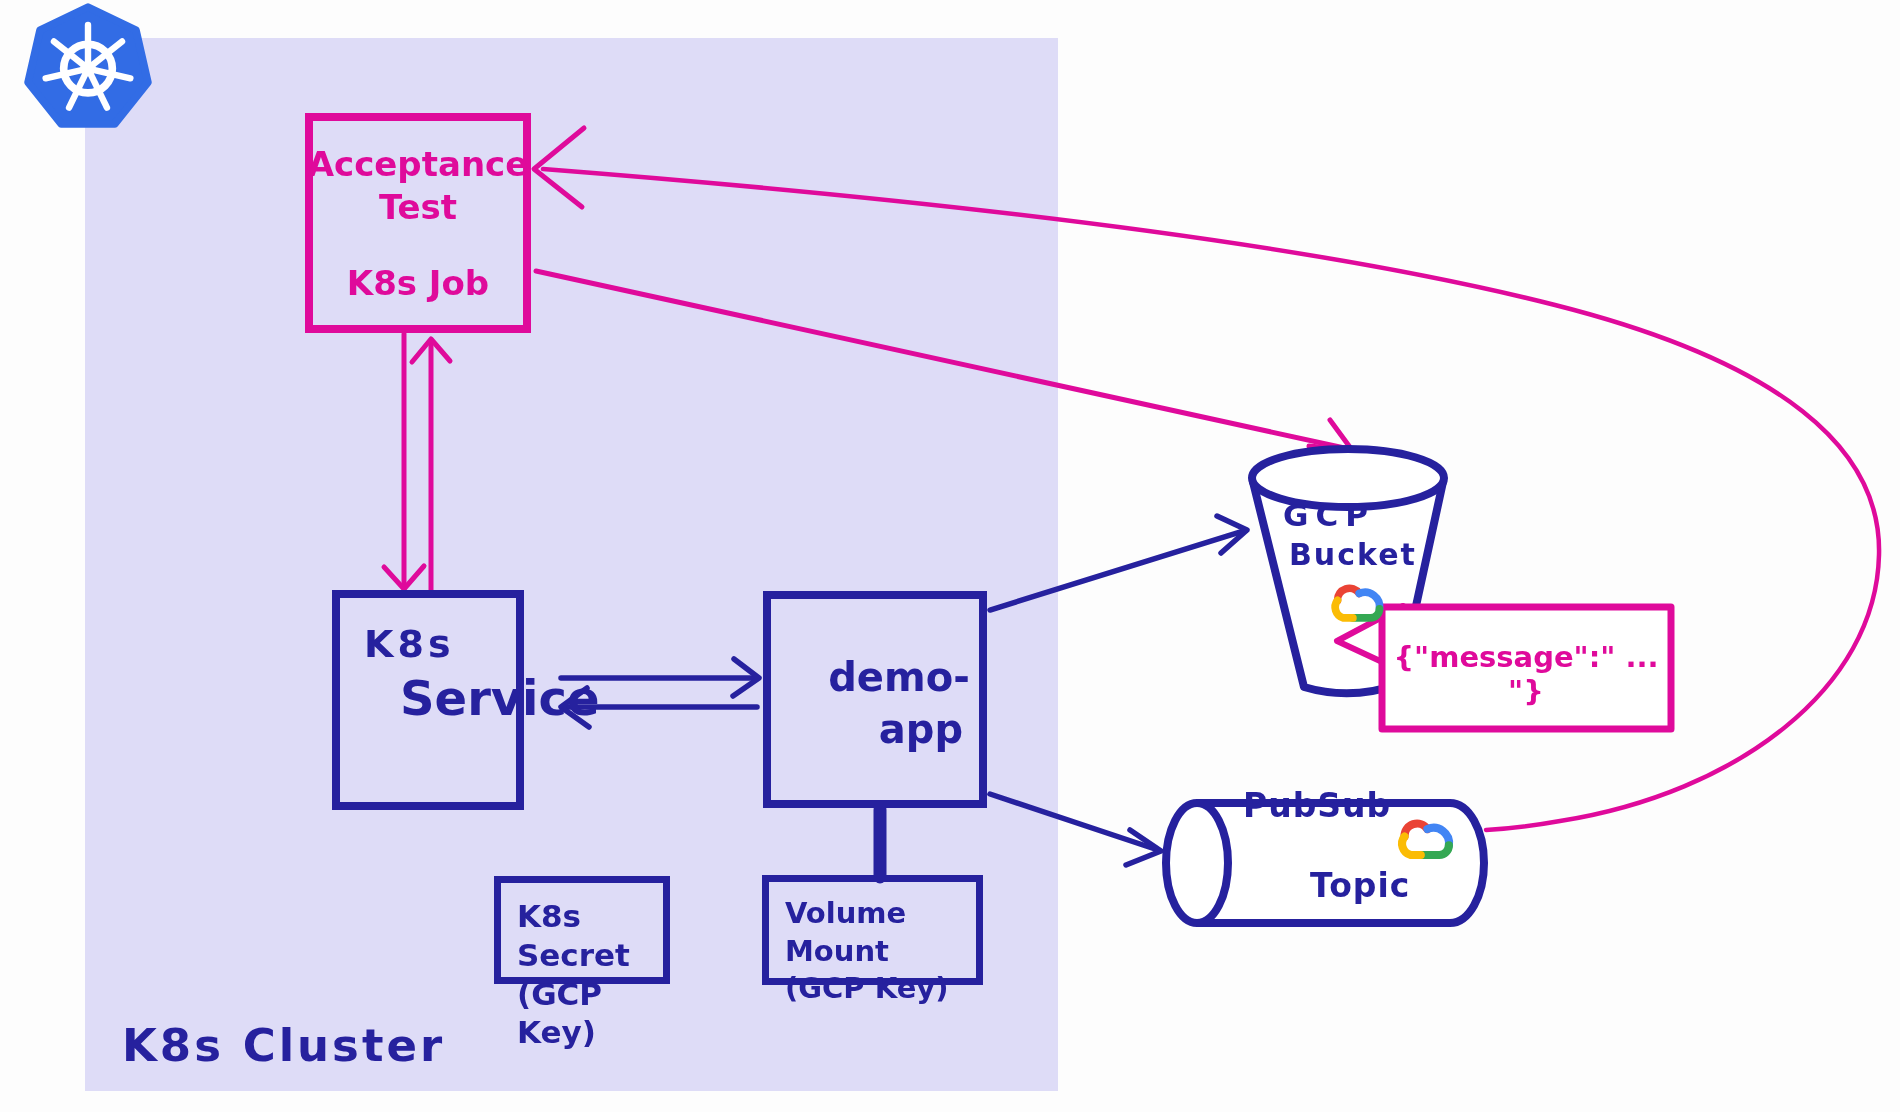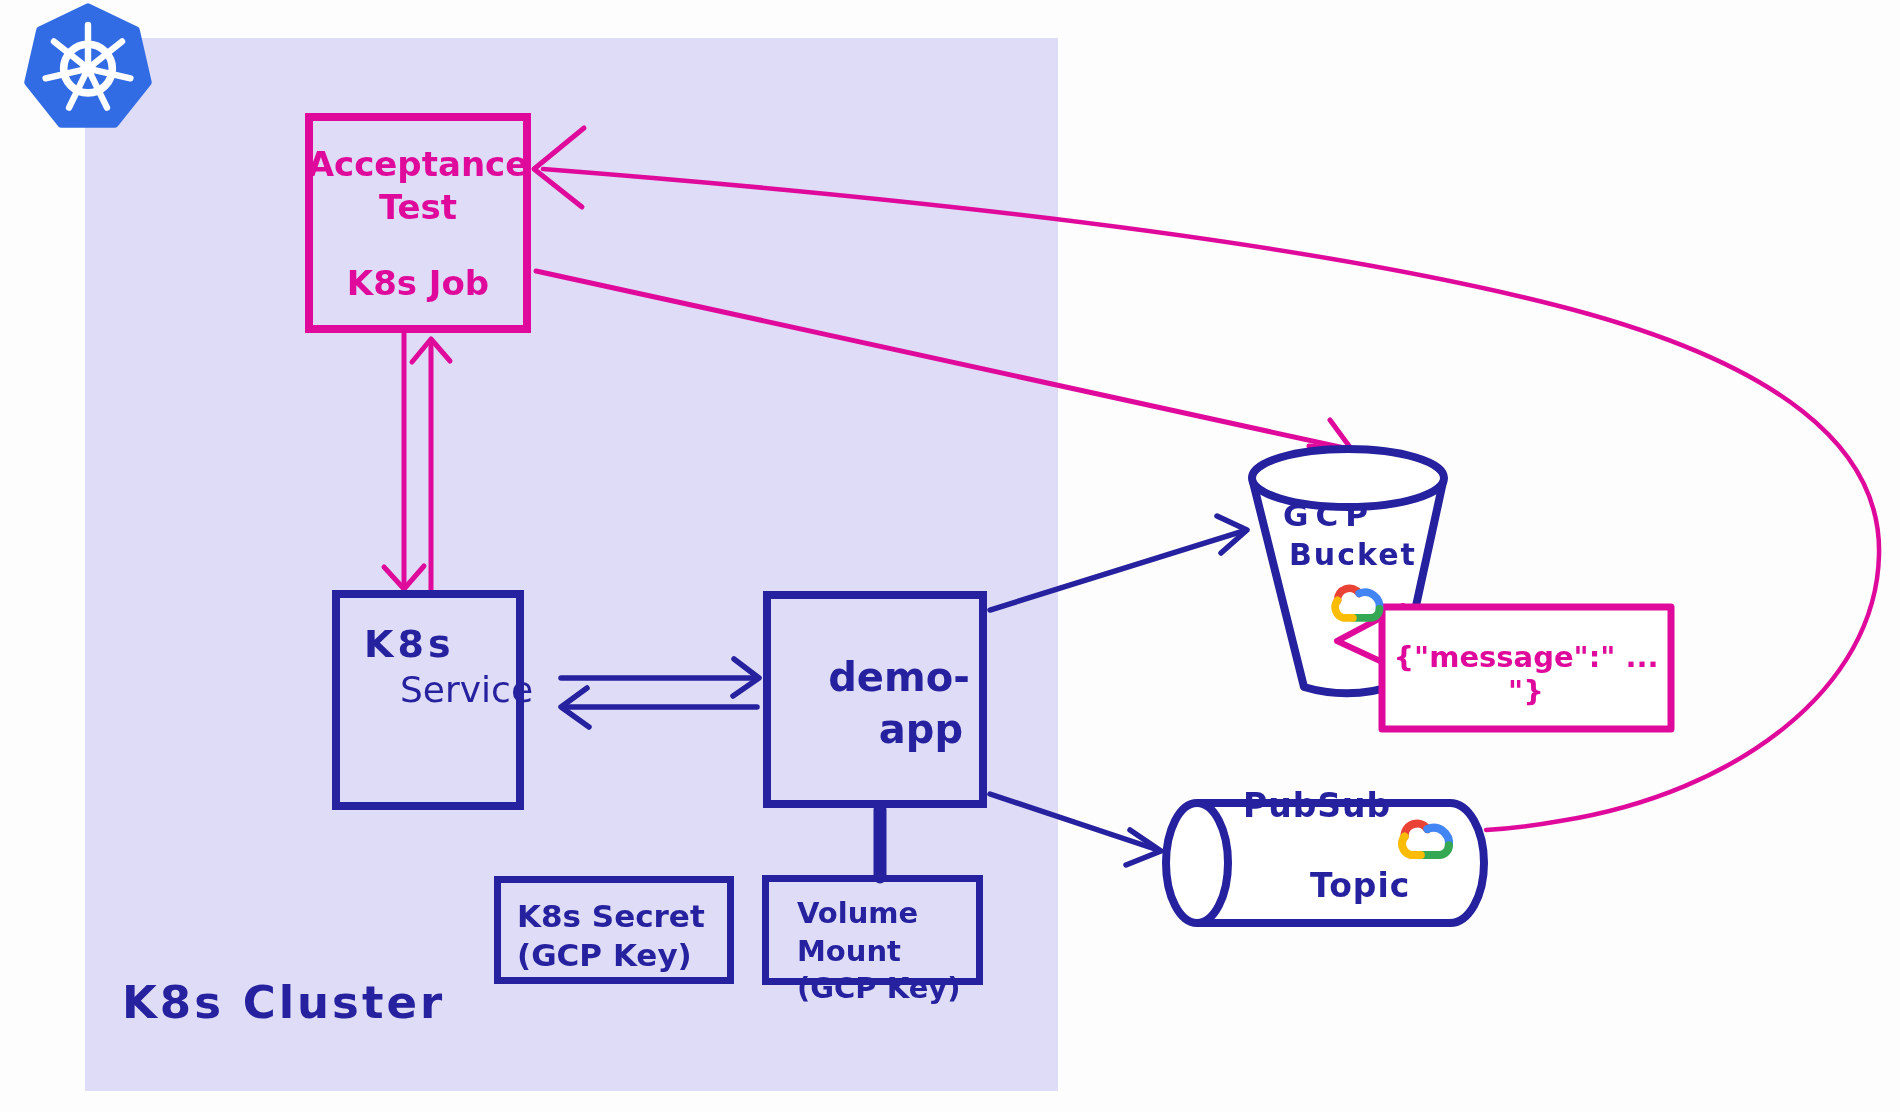--- a/index.html
+++ b/index.html
@@ -24,35 +24,35 @@
   .box.navy { border:8px solid var(--navy,#26219e); color:var(--navy,#26219e); }
   .box.thin { border-width:7px; }
 
   .acceptance { left:305px; top:113px; width:226px; height:220px;
     display:flex; flex-direction:column; align-items:center; padding-top:22px; }
   .acceptance .l { font-size:34px; font-weight:600; line-height:1.25; }
   .acceptance .l3 { margin-top:34px; }
 
   .service { left:332px; top:590px; width:192px; height:220px; padding:24px 0 0 24px; }
   .service .l1 { font-size:38px; font-weight:600; letter-spacing:4px; }
-  .service .l2 { font-size:36px; font-weight:400; padding-left:36px; line-height:1.35; }
+  .service .l2 { font-size:48px; font-weight:700; padding-left:36px; line-height:1.35; }
   .service .l3 { font-size:31px; font-weight:600; margin-top:8px; padding-left:2px; }
 
   .demoapp { left:763px; top:591px; width:224px; height:217px;
     display:flex; flex-direction:column; align-items:center; padding-top:52px;padding-left:48px; }
   .demoapp .l { font-size:40px; font-weight:600; line-height:1.3; }
   .demoapp .l2 { transform:translateX(22px); }
 
-  .secret { left:494px; top:876px; width:240px; height:108px; padding:14px 0 0 16px; }
+  .secret { left:494px; top:876px; width:176px; height:108px; padding:14px 0 0 16px; }
   .secret .l { font-size:31px; font-weight:600; line-height:1.25; }
 
-  .volume { left:762px; top:875px; width:221px; height:110px; padding:13px 0 0 28px; }
+  .volume { left:762px; top:875px; width:221px; height:110px; padding:13px 0 0 16px; }
   .volume .l { font-size:29px; font-weight:600; line-height:1.3; }
 
-  .cluster-label { position:absolute; left:122px; top:976px; color:var(--navy,#26219e);
+  .cluster-label { position:absolute; left:122px; top:1019px; color:var(--navy,#26219e);
     font-size:45px; font-weight:600; letter-spacing:3px; }
 
   .shape-label { position:absolute; color:var(--navy,#26219e); font-weight:600; }
   .bucket-label { left:1283px; top:497px; }
   .bucket-label .l1 { font-size:31px; letter-spacing:7px; }
   .bucket-label .l2 { font-size:30px; letter-spacing:2px; margin-top:4px; margin-left:6px; }
   .pubsub-label-1 { left:1243px; top:786px; font-size:33px; letter-spacing:1px; }
   .pubsub-label-2 { left:1310px; top:866px; font-size:33px; letter-spacing:1px; }
 
   .note-label { position:absolute; left:1392px; top:640px; width:268px; text-align:center;

